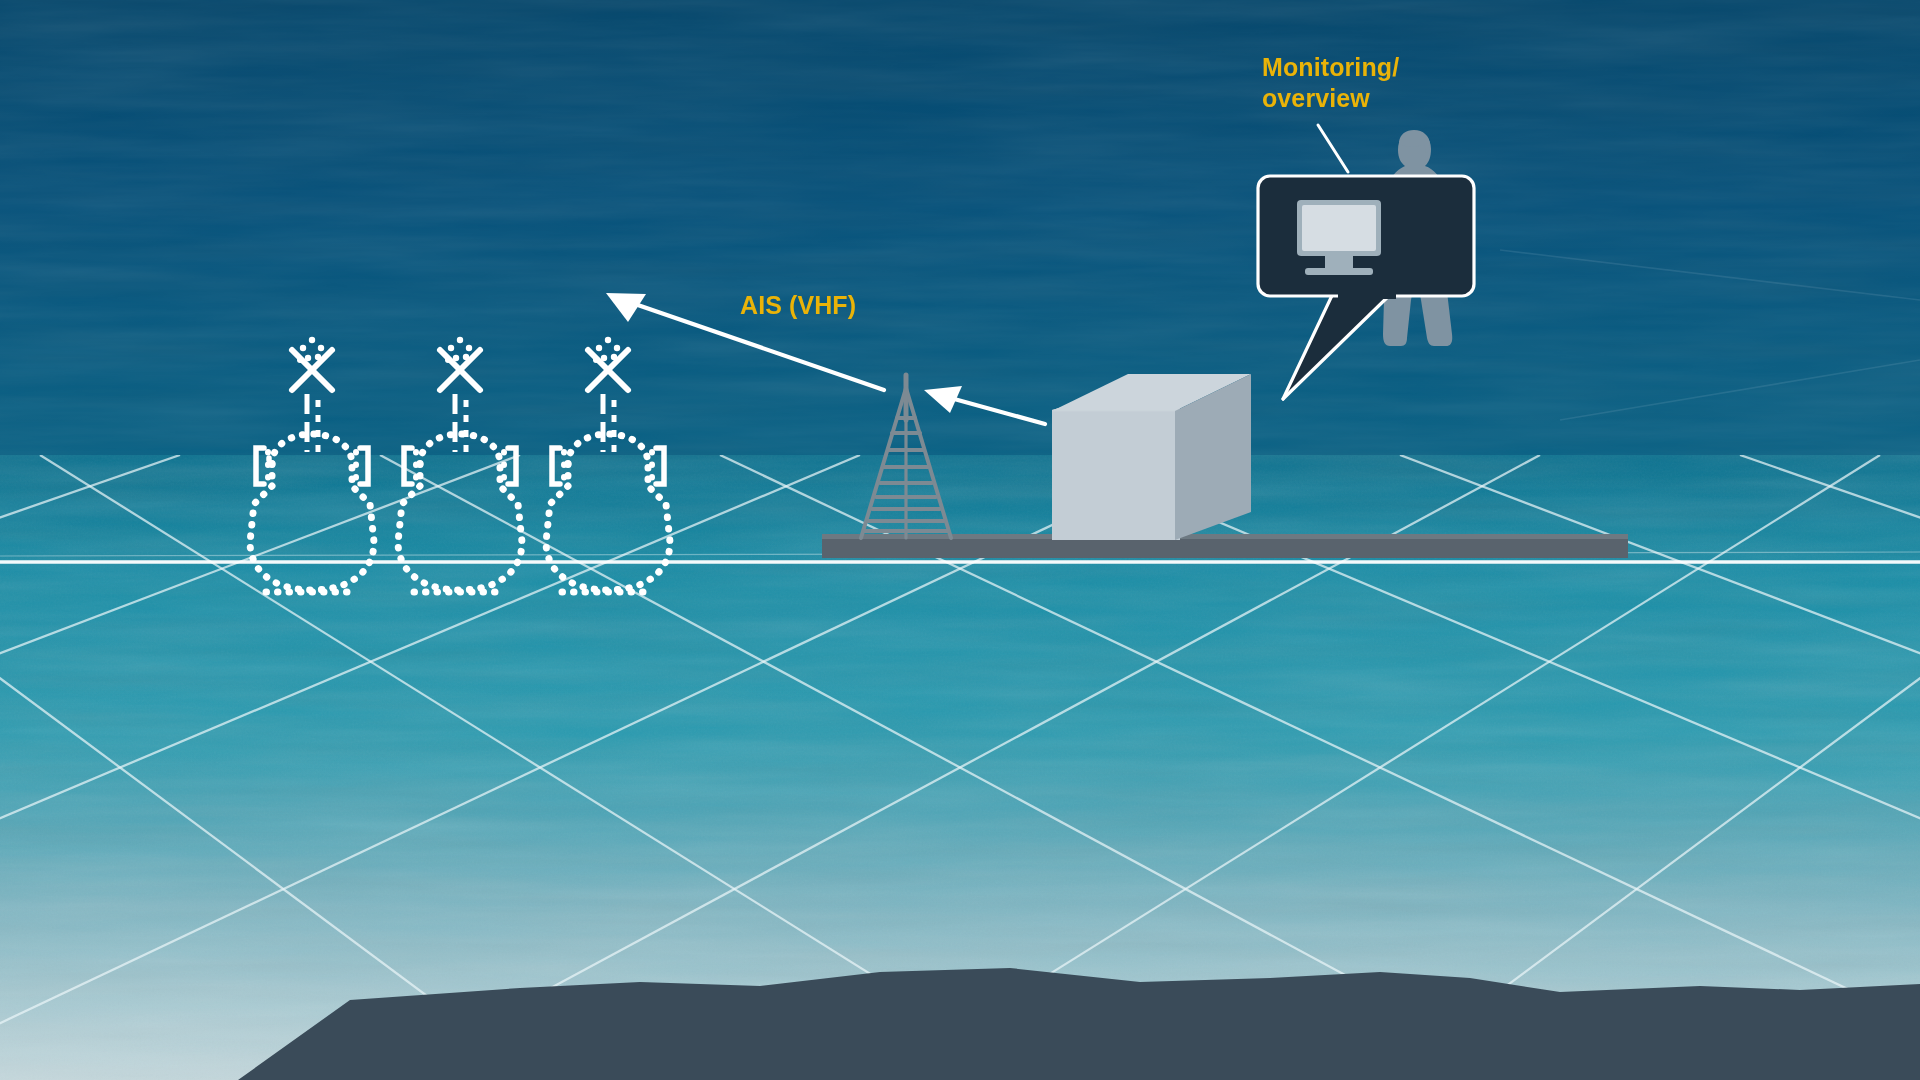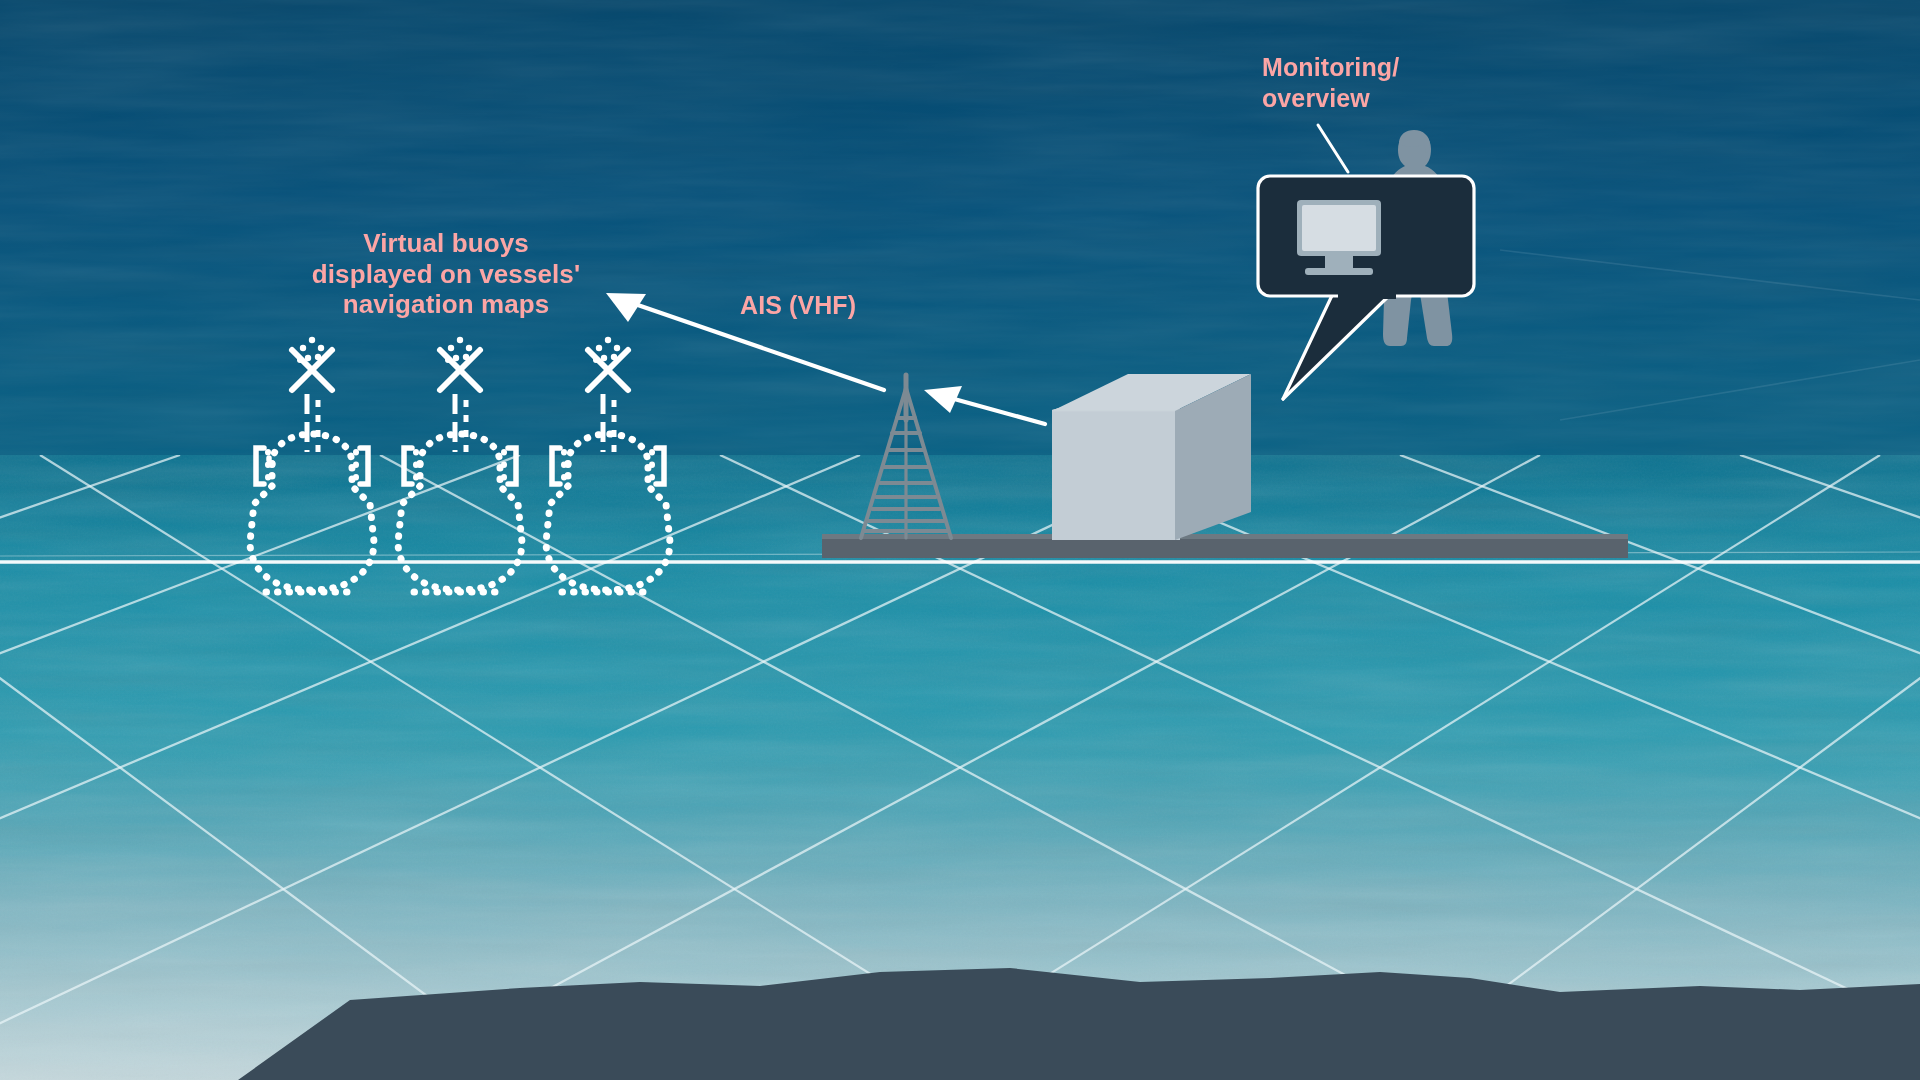--- a/index.html
+++ b/index.html
@@ -17,21 +17,21 @@
   }
   #scene svg.layer{
     position:absolute;
     left:0; top:0;
     width:1920px;
     height:1080px;
     display:block;
   }
   .lbl{
     position:absolute;
-    color:#fca5a5;
+    color:#eab308;
     font-weight:bold;
     line-height:1.18;
     letter-spacing:.1px;
     white-space:pre-line;
     pointer-events:none;
   }
   #label-virtual-buoys{
     left:296px; top:228px;
     width:300px;
     text-align:center;
@@ -341,22 +341,19 @@
     </g>
 
     <g>
       <rect x="1297" y="200" width="84" height="56" rx="4" ry="4" fill="#9fb0bb"></rect>
       <rect x="1302" y="205" width="74" height="46" rx="2" ry="2" fill="#d6dde3"></rect>
       <rect x="1325" y="256" width="28" height="12" fill="#9fb0bb"></rect>
       <rect x="1305" y="268" width="68" height="7" rx="3" ry="3" fill="#9fb0bb"></rect>
     </g>
   </svg>
 
-  <div class="lbl" id="label-virtual-buoys">Virtual buoys
-displayed on vessels'
-navigation maps</div>
 
   <div class="lbl" id="label-ais">AIS (VHF)</div>
 
   <div class="lbl" id="label-monitoring">Monitoring/
 overview</div>
 
 </div>
 
 </body></html>

